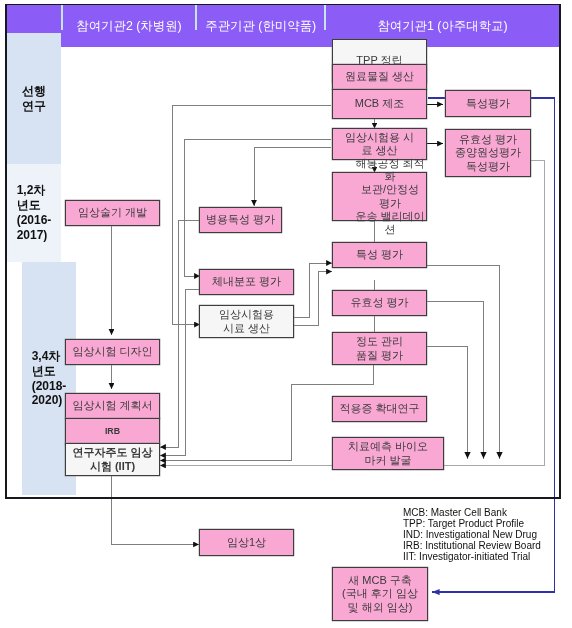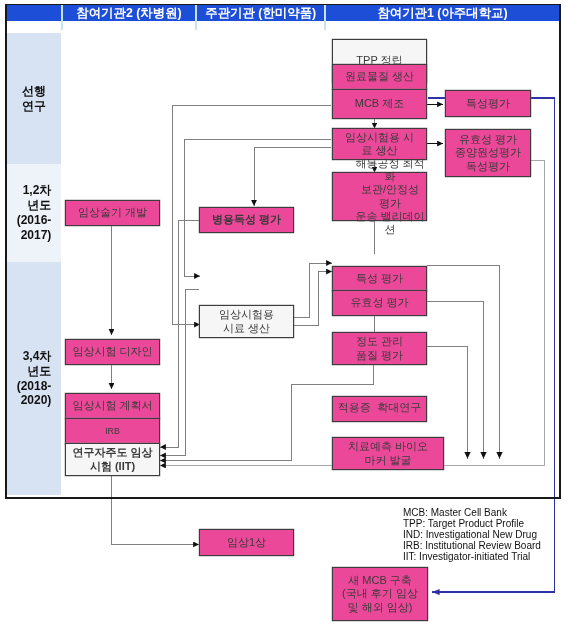--- a/index.html
+++ b/index.html
@@ -5,28 +5,28 @@
 <style>
   html,body{margin:0;padding:0;background:#ffffff;}
   body{width:572px;height:628px;overflow:hidden;
        font-family:"Liberation Sans",sans-serif;
        -webkit-font-smoothing:antialiased;}
   #stage{position:relative;width:572px;height:628px;}
   #svg-layer{position:absolute;left:0;top:0;width:572px;height:628px;}
   
   #table{position:absolute;left:5px;top:4px;width:556px;height:495px;
          border:2px solid #17181c;box-sizing:border-box;}
-  .hdr{position:absolute;top:5px;height:16px;background:#1d4ed8;color:#fff;
-       font-weight:bold;font-size:12.4px;display:flex;align-items:center;
+  .hdr{position:absolute;top:5px;height:42px;background:#8b5cf6;color:#fff;
+       font-weight:normal;font-size:12.4px;display:flex;align-items:center;
        justify-content:center;box-sizing:border-box;}
   .vsep{position:absolute;width:1.5px;background:#c6e4ee;}
   .sidecell{position:absolute;left:7px;width:54px;display:flex;align-items:center;
-            justify-content:center;text-align:right;font-weight:bold;
+            justify-content:center;text-align:left;font-weight:bold;
             font-size:12px;color:#111;line-height:14.9px;box-sizing:border-box;}
-  .box{position:absolute;border:1px solid #3d3d3d;box-shadow:0 0 0 0.3px #7a7a7a;background:#ec4899;
+  .box{position:absolute;border:1px solid #3d3d3d;box-shadow:0 0 0 0.3px #7a7a7a;background:#f9a8d4;
        display:flex;align-items:center;justify-content:center;text-align:center;
        font-size:11px;color:#3a3a3a;line-height:13.2px;box-sizing:border-box;}
   .box.shade{background:#f6f6f6;}
   .legend{position:absolute;font-size:0;color:#111;white-space:pre;line-height:0;}
   .legend div{line-height:11.2px;height:11.2px;font-size:10px;}
 </style>
 </head>
 <body>
 
 <div id="stage">
@@ -103,21 +103,21 @@
   <div class="sidecell" style="top:33px;height:131px;background:#d7e3f2;">
       <span style="white-space: pre-line;">선행
 연구</span>
     </div>
   <div class="sidecell" style="top:164px;height:98px;background:#eef3fa;">
       <span style="white-space: pre-line;">1,2차
 년도
 (2016-
 2017)</span>
     </div>
-  <div class="sidecell" style="top:262px;height:233px;background:#d7e3f2;">
+  <div class="sidecell" style="top:262px;height:233px;background:#d7e3f2;margin-left:15px;">
       <span style="white-space: pre-line;">3,4차
 년도
 (2018-
 2020)</span>
     </div>
 
   <div class="box shade" style="left:332px;top:39px;width:95px;height:44px;">
       <span>TPP 정립</span>
     </div>
   <div class="box" style="left:332px;top:64px;width:95px;height:26px;">
@@ -140,53 +140,56 @@
     </div>
   <div class="box" style="left:332px;top:172px;width:95px;height:49px;padding-left:21px;">
       <span style="white-space: pre-line;">해동공정 최적화
 보관/안정성 평가
 운송 밸리데이션</span>
     </div>
 
   <div class="box" style="left:65px;top:200px;width:95px;height:26px;">
       <span>임상술기 개발</span>
     </div>
-  <div class="box" style="left:199px;top:207px;width:95px;height:26px;font-weight:bold;">
+  <div class="box" style="left:199px;top:207px;width:83px;height:26px;">
       <span>병용독성 평가</span>
+    </div>
+  <div class="box" style="left:199px;top:269px;width:95px;height:26px;">
+      <span>체내분포 평가</span>
     </div>
   <div class="box shade" style="left:199px;top:305px;width:95px;height:33px;">
       <span style="white-space: pre-line;">임상시험용
 시료 생산</span>
     </div>
 
-  <div class="box" style="left:332px;top:266px;width:95px;height:26px;">
+  <div class="box" style="left:332px;top:242px;width:95px;height:26px;">
       <span>특성 평가</span>
     </div>
   <div class="box" style="left:332px;top:290px;width:95px;height:26px;">
       <span>유효성 평가</span>
     </div>
   <div class="box" style="left:332px;top:332px;width:95px;height:33px;">
       <span style="white-space: pre-line;">정도 관리
 품질 평가</span>
     </div>
-  <div class="box" style="left:332px;top:396px;width:95px;height:26px;font-family:Liberation Mono, monospace;">
+  <div class="box" style="left:332px;top:396px;width:95px;height:26px;">
       <span>적용증 확대연구</span>
     </div>
   <div class="box" style="left:332px;top:437px;width:112px;height:33px;">
       <span style="white-space: pre-line;">치료예측 바이오
 마커 발굴</span>
     </div>
 
   <div class="box" style="left:65px;top:339px;width:95px;height:26px;">
       <span>임상시험 디자인</span>
     </div>
   <div class="box" style="left:65px;top:393px;width:95px;height:26px;">
       <span>임상시험 계획서</span>
     </div>
-  <div class="box" style="left:65px;top:418px;width:95px;height:27px;font-size:8.8px;">
+  <div class="box" style="left:65px;top:418px;width:95px;height:27px;font-size:8.8px;font-weight:bold;">
       <span>IRB</span>
     </div>
   <div class="box shade" style="left:65px;top:443px;width:95px;height:33px;font-weight:bold;">
       <span style="white-space: pre-line;">연구자주도 임상
 시험 (IIT)</span>
     </div>
 
   <div class="box" style="left:199px;top:529px;width:95px;height:27px;">
       <span>임상1상</span>
     </div>

